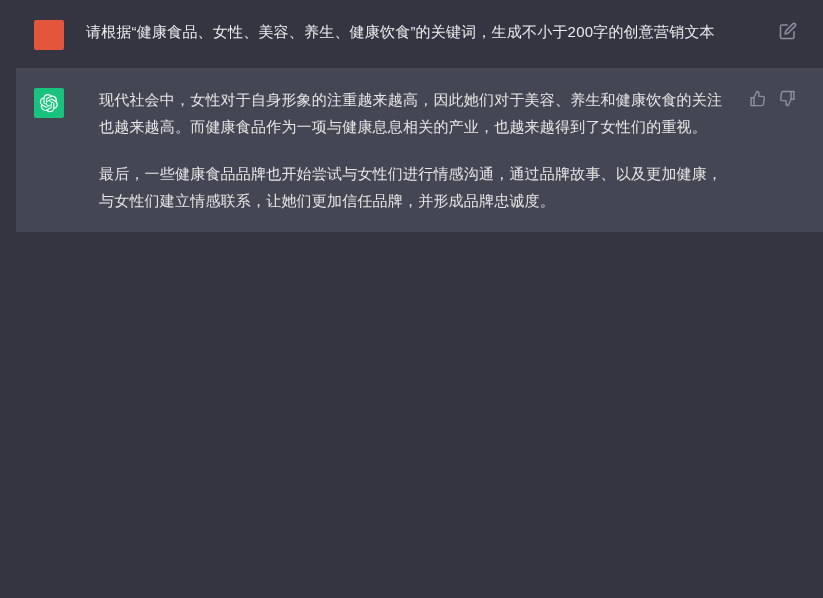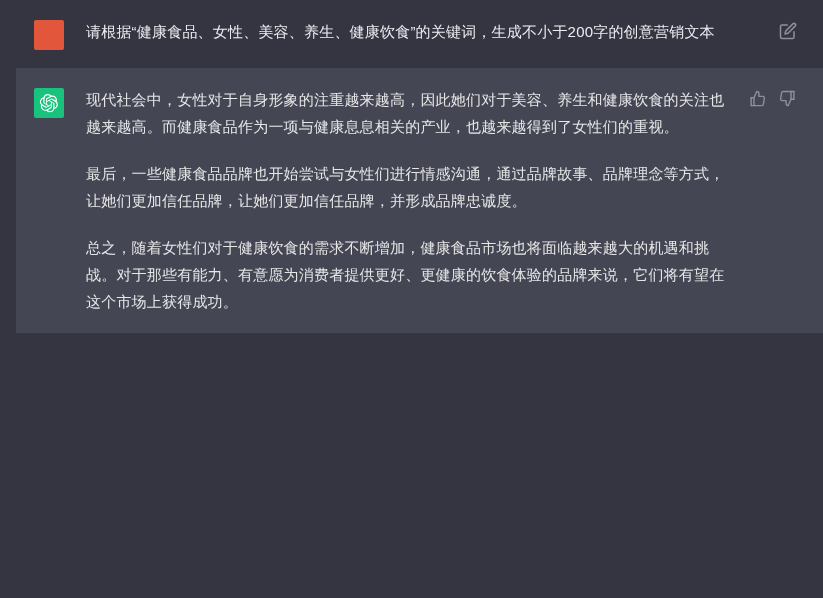--- a/index.html
+++ b/index.html
@@ -66,21 +66,21 @@
     min-width: 0;
     font-size: 15px;
     line-height: 27px;
     color: #e6e6e6;
     letter-spacing: 0.2px;
   }
   .msg-user .msg-body {
     color: #ececf1;
   }
   .msg-body p {
-    margin: 0 0 20px 0;
+    margin: 0 0 20px 13px;
   }
   .msg-body p:last-child {
     margin-bottom: 0;
   }
 
   
   .user-actions {
     margin-left: 14px;
     display: flex;
     align-items: flex-start;
@@ -143,22 +143,21 @@
     </div>
 
     <div class="msg msg-assistant">
       <div class="avatar avatar-assistant">
         <svg viewBox="0 0 24 24" width="20" height="20" fill="#ffffff">
           <path d="M21.2 10.2a5.4 5.4 0 0 0-.47-4.45 5.5 5.5 0 0 0-5.9-2.62A5.45 5.45 0 0 0 10.7 1.3a5.5 5.5 0 0 0-5.23 3.8 5.43 5.43 0 0 0-3.63 2.63 5.5 5.5 0 0 0 .68 6.43 5.4 5.4 0 0 0 .46 4.46 5.5 5.5 0 0 0 5.91 2.62 5.43 5.43 0 0 0 4.1 1.83 5.5 5.5 0 0 0 5.24-3.8 5.44 5.44 0 0 0 3.63-2.64 5.5 5.5 0 0 0-.68-6.42zm-8.17 11.4a4.08 4.08 0 0 1-2.61-.94l.13-.07 4.33-2.5a.7.7 0 0 0 .36-.61v-6.1l1.83 1.06a.06.06 0 0 1 .04.05v5.06a4.08 4.08 0 0 1-4.08 4.06zM4.26 17.86a4.06 4.06 0 0 1-.49-2.73l.13.08 4.33 2.5a.7.7 0 0 0 .71 0l5.29-3.05v2.11a.07.07 0 0 1-.03.06L9.82 19.4a4.08 4.08 0 0 1-5.56-1.49zM3.12 8.46a4.07 4.07 0 0 1 2.13-1.79v5.15a.7.7 0 0 0 .35.6l5.27 3.05-1.83 1.05a.07.07 0 0 1-.06 0L4.6 13.99a4.08 4.08 0 0 1-1.49-5.54zm15.04 3.5l-5.29-3.06 1.83-1.05a.07.07 0 0 1 .07 0l4.38 2.53a4.07 4.07 0 0 1-.63 7.34v-5.15a.7.7 0 0 0-.36-.6zm1.82-2.74l-.13-.08-4.32-2.51a.7.7 0 0 0-.71 0L9.53 9.68V7.57a.06.06 0 0 1 .02-.06l4.39-2.53a4.07 4.07 0 0 1 6.04 4.21zM8.53 12.98L6.7 11.92a.07.07 0 0 1-.04-.05V6.81a4.07 4.07 0 0 1 6.68-3.13l-.13.07-4.33 2.5a.7.7 0 0 0-.36.6v6.12zm1-2.14l2.36-1.36 2.36 1.36v2.72l-2.36 1.36-2.36-1.36v-2.72z"></path>
         </svg>
       </div>
       <div class="msg-body">
         <p>现代社会中，女性对于自身形象的注重越来越高，因此她们对于美容、养生和健康饮食的关注也越来越高。而健康食品作为一项与健康息息相关的产业，也越来越得到了女性们的重视。</p>
-        <p>最后，一些健康食品品牌也开始尝试与女性们进行情感沟通，通过品牌故事、品牌理念等方式，让她们更加信任品牌，让她们更加信任品牌，并形成品牌忠诚度。</p>
-        <p>总之，随着女性们对于健康饮食的需求不断增加，健康食品市场也将面临越来越大的机遇和挑战。对于那些有能力、有意愿为消费者提供更好、更健康的饮食体验的品牌来说，它们将有望在这个市场上获得成功。</p>
+        <p>最后，一些健康食品品牌也开始尝试与女性们进行情感沟通，通过品牌故事、以及更加健康，与女性们建立情感联系，让她们更加信任品牌，并形成品牌忠诚度。</p>
       </div>
       <div class="assistant-actions">
         <span class="icon-btn">
           <svg viewBox="0 0 24 24" width="17" height="17" fill="none" stroke="currentColor" stroke-width="2" stroke-linecap="round" stroke-linejoin="round">
             <path d="M14 9V5a3 3 0 0 0-3-3l-4 9v11h11.28a2 2 0 0 0 2-1.7l1.38-9a2 2 0 0 0-2-2.3z"></path>
             <line x1="7" y1="22" x2="3" y2="22"></line>
             <line x1="3" y1="22" x2="3" y2="11"></line>
             <line x1="3" y1="11" x2="7" y2="11"></line>
           </svg>
         </span>

